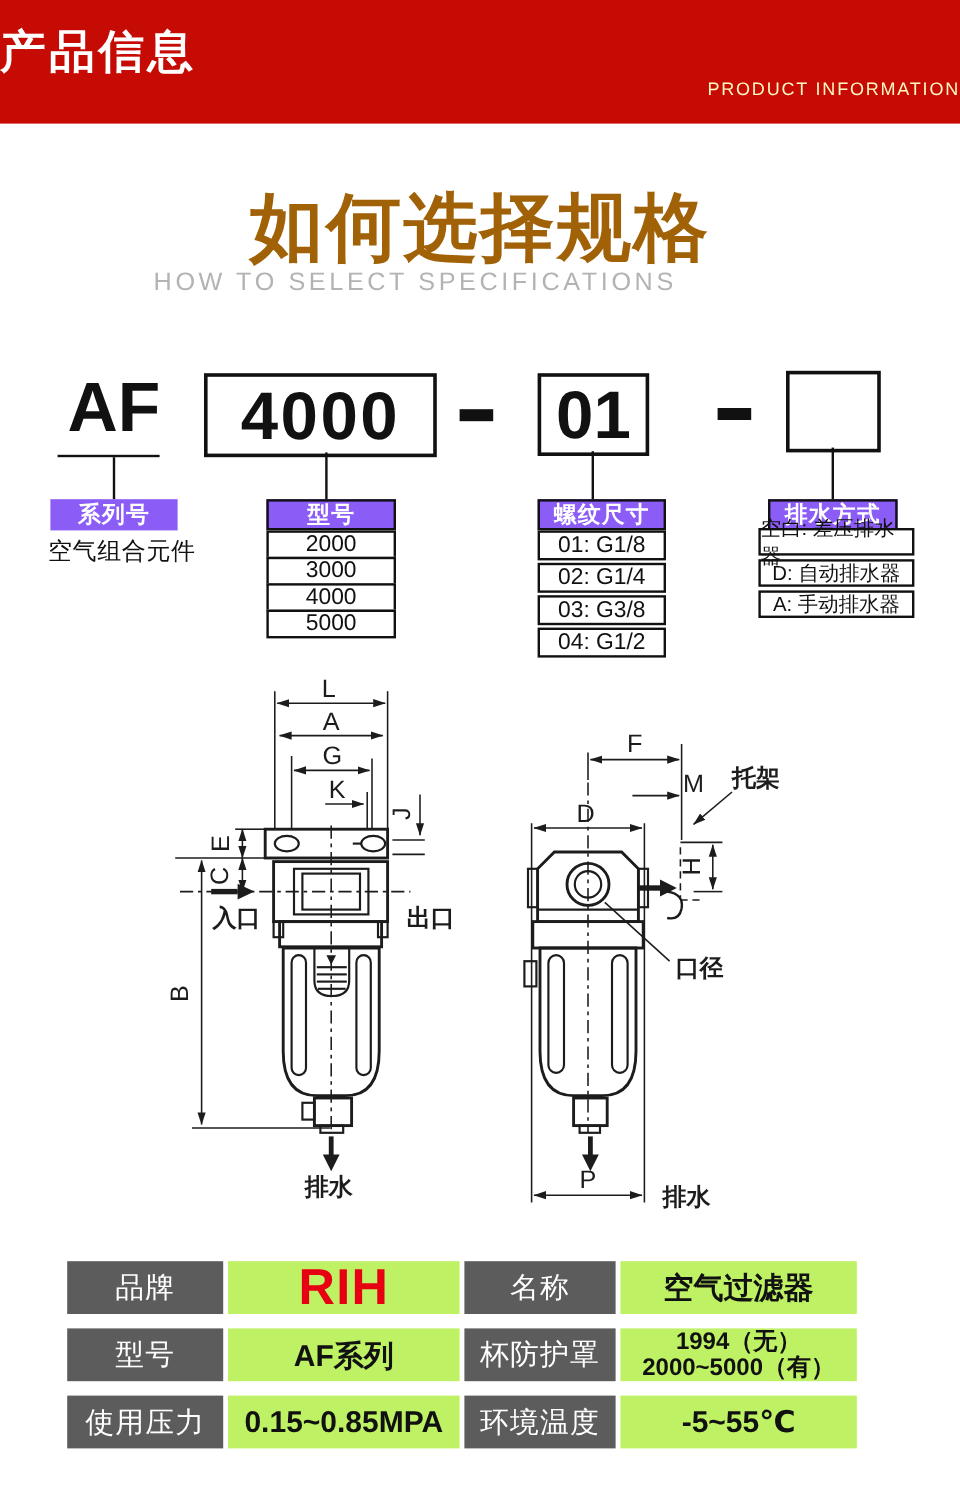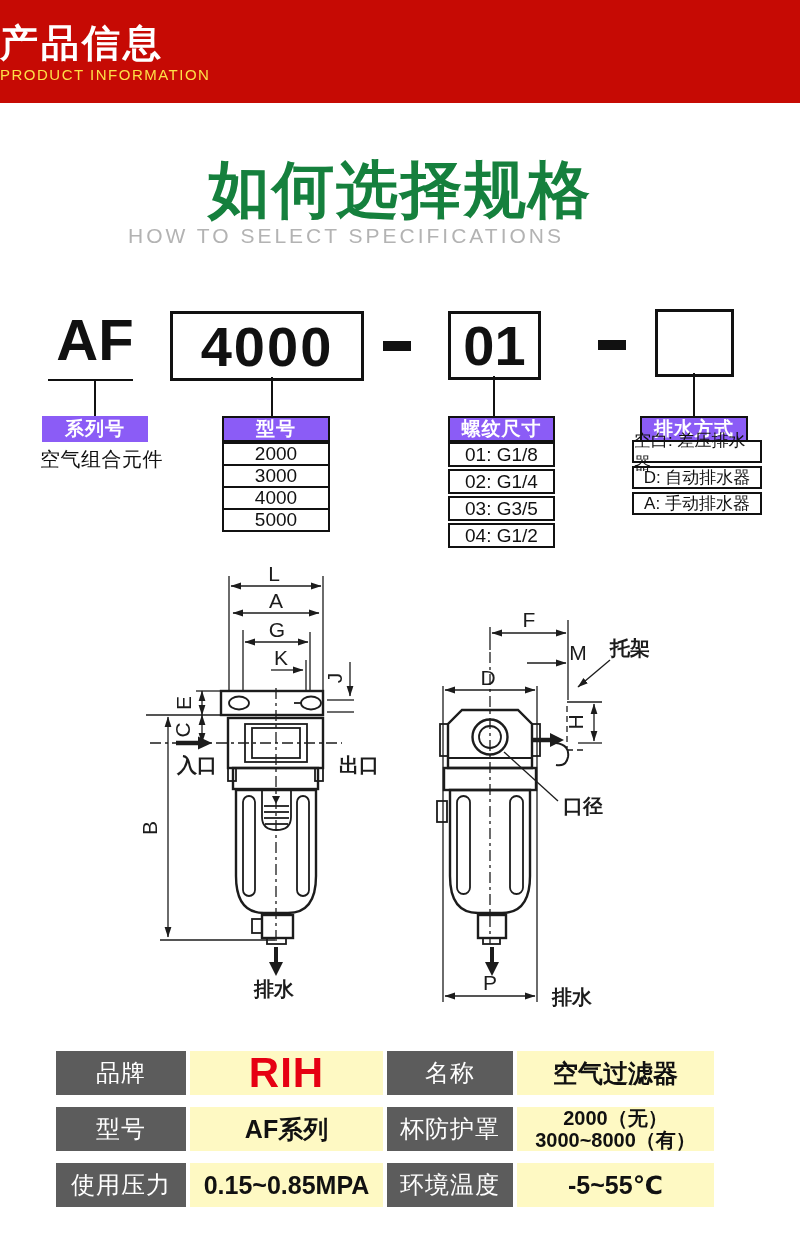--- a/index.html
+++ b/index.html
@@ -4,26 +4,26 @@
 <style>
   html,body{margin:0;padding:0;background:#fff;}
   .page{position:relative;width:800px;height:1257px;background:#ffffff;overflow:hidden;
         font-family:"Liberation Sans","DejaVu Sans",sans-serif;color:#111;}
   .abs{position:absolute;}
 
   
   .banner{left:0;top:0;width:800px;height:103px;background:#c60a04;text-align:center;}
   .banner-title{left:0;top:18px;width:800px;text-align:left;color:#fff;font-size:38px;
                 font-weight:bold;letter-spacing:3px;}
-  .banner-sub{left:0;top:66px;width:800px;text-align:left;color:#fde047;font-size:15px;
+  .banner-sub{left:0;top:66px;width:800px;text-align:right;color:#fef9c3;font-size:15px;
               letter-spacing:1.5px;}
 
   
   .sec-title{left:0;top:148px;width:800px;text-align:center;font-size:62px;font-weight:bold;
-             letter-spacing:2px;color:#15803d;}
+             letter-spacing:2px;color:#a16207;}
   .sec-sub{left:0;top:224px;width:692px;text-align:center;font-size:21px;color:#b3b3b3;
            letter-spacing:3px;}
 
   
   .af{left:48px;top:306px;width:94px;text-align:center;font-size:58px;font-weight:bold;color:#111;}
   .code-box{border:3px solid #111;background:#fff;display:flex;align-items:center;justify-content:center;
             font-weight:bold;color:#111;}
   .box-4000{left:170px;top:311px;width:188px;height:64px;font-size:56px;letter-spacing:2px;}
   .box-01{left:448px;top:311px;width:87px;height:63px;font-size:56px;}
   .box-blank{left:655px;top:309px;width:73px;height:62px;font-size:40px;}
@@ -62,21 +62,21 @@
   .drawing svg{display:block;}
   text{font-family:"Liberation Sans","DejaVu Sans",sans-serif;}
   .dimL{font-size:21px;fill:#1c1c1c;}
   .cjk{font-size:20px;font-weight:bold;fill:#1c1c1c;}
 
   
   .spec{left:56px;top:1051px;width:658px;display:grid;
         grid-template-columns:130px 193px 126px 197px;gap:12px 4px;}
   .sh{background:#5c5c5c;color:#fff;height:44px;display:flex;align-items:center;justify-content:center;
       font-size:24px;letter-spacing:1px;}
-  .sv{background:#fef9c3;color:#111;height:44px;display:flex;flex-direction:column;align-items:center;
+  .sv{background:#bef264;color:#111;height:44px;display:flex;flex-direction:column;align-items:center;
       justify-content:center;font-size:25px;font-weight:600;}
   .brand{color:#e60012;font-size:42px;font-weight:800;letter-spacing:1px;}
   .two-line{font-size:20px;line-height:1.12;font-weight:600;}
 </style>
 </head>
 <body>
 
 <div class="page">
 
   <div class="abs banner">
@@ -108,21 +108,21 @@
     <div class="cell">2000</div>
     <div class="cell">3000</div>
     <div class="cell">4000</div>
     <div class="cell">5000</div>
   </div>
 
   <div class="abs tag tag-bordered tag-thread">螺纹尺寸</div>
   <div class="abs tcol">
     <div class="cell">01: G1/8</div>
     <div class="cell">02: G1/4</div>
-    <div class="cell">03: G3/5</div>
+    <div class="cell">03: G3/8</div>
     <div class="cell">04: G1/2</div>
   </div>
 
   <div class="abs tag tag-bordered tag-drain">排水方式</div>
   <div class="abs dcol">
     <div class="cell">空白: 差压排水器</div>
     <div class="cell">D: 自动排水器</div>
     <div class="cell">A: 手动排水器</div>
   </div>
 
@@ -266,22 +266,22 @@
     <div class="sv">
         <span class="brand">RIH</span>
       </div>
     <div class="sh">名称</div>
     <div class="sv">空气过滤器</div>
 
     <div class="sh">型号</div>
     <div class="sv">AF系列</div>
     <div class="sh">杯防护罩</div>
     <div class="sv two-line">
-      <span>2000（无）</span>
-      <span>3000~8000（有）</span>
+      <span>1994（无）</span>
+      <span>2000~5000（有）</span>
     </div>
 
     <div class="sh">使用压力</div>
     <div class="sv">0.15~0.85MPA</div>
     <div class="sh">环境温度</div>
     <div class="sv">-5~55℃</div>
   </div>
 
 </div>
 

